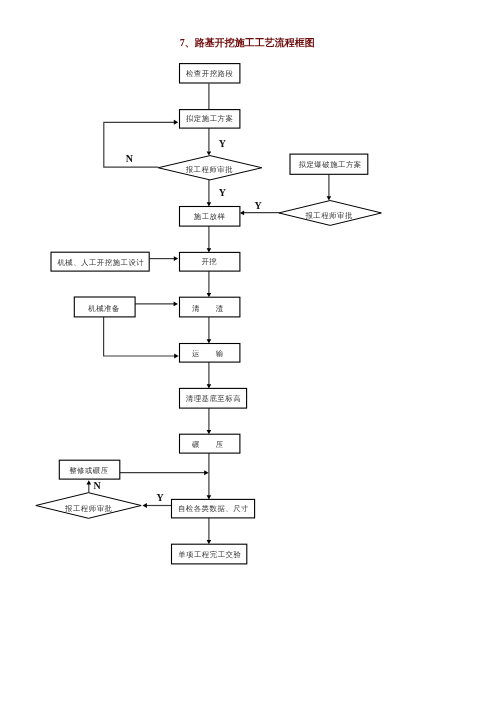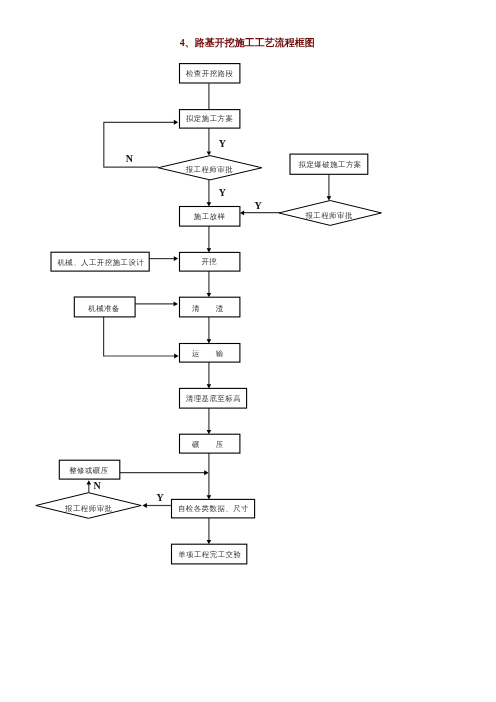--- a/index.html
+++ b/index.html
@@ -26,21 +26,21 @@
   .cn { font-size: 7.4px; letter-spacing: 0.5px; text-anchor: middle; }
   .lbl { font-size: 10px; font-weight: bold; fill:#111; text-anchor: middle; }
   .box { fill: #ffffff; stroke: #000000; stroke-width: 1.1; }
   .dia { fill: #ffffff; stroke: #000000; stroke-width: 1; }
   .conn { stroke: #3c3c3c; stroke-width: 1.2; fill: none; }
 </style>
 </head>
 <body>
 
 <div class="page">
-  <div class="title">4、路基开挖施工工艺流程框图</div>
+  <div class="title">7、路基开挖施工工艺流程框图</div>
 
   <svg id="flow" width="496" height="702" viewBox="0 0 496 702">
 
     <g>
       <path class="conn" d="M208.9,83.6 L208.9,109.6"></path>
       <path class="conn" d="M208.9,128.1 L208.9,151.5"></path>
       <path class="conn" d="M208.9,179.9 L208.9,204"></path>
       <path class="conn" d="M208.9,226.1 L208.9,249.5"></path>
       <path class="conn" d="M208.9,271.1 L208.9,294.4"></path>
       <path class="conn" d="M208.9,316.9 L208.9,341"></path>

